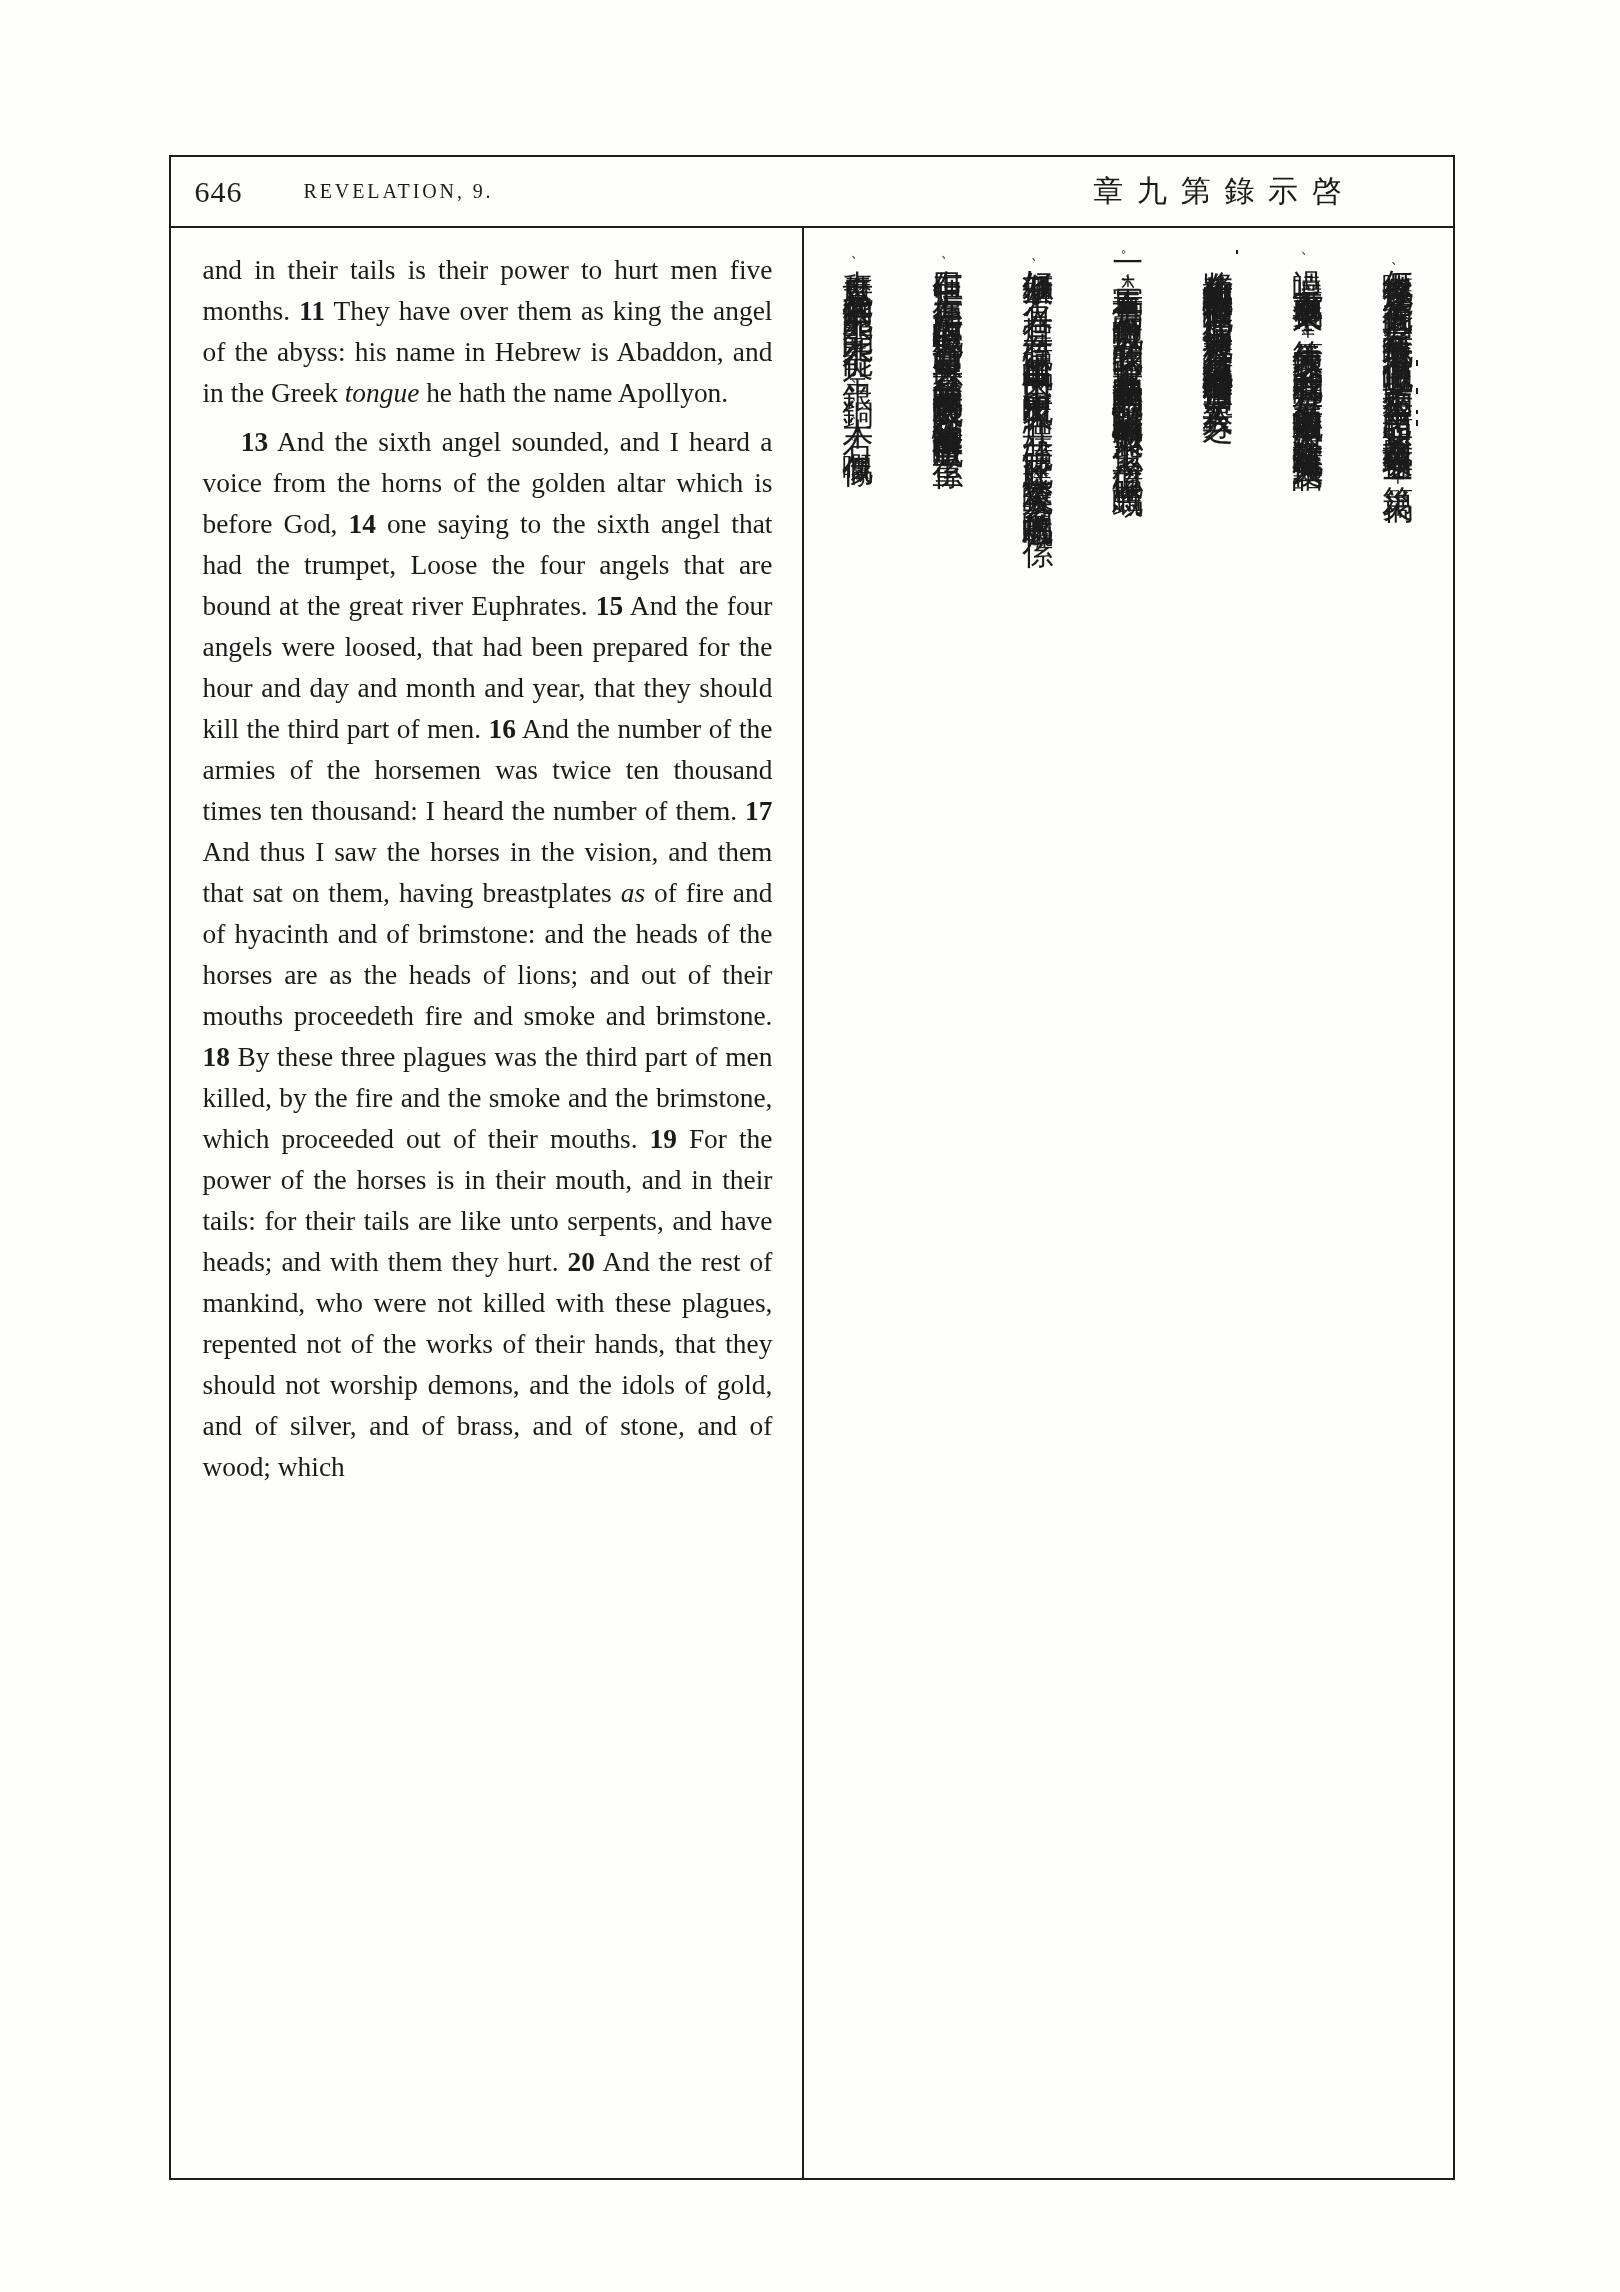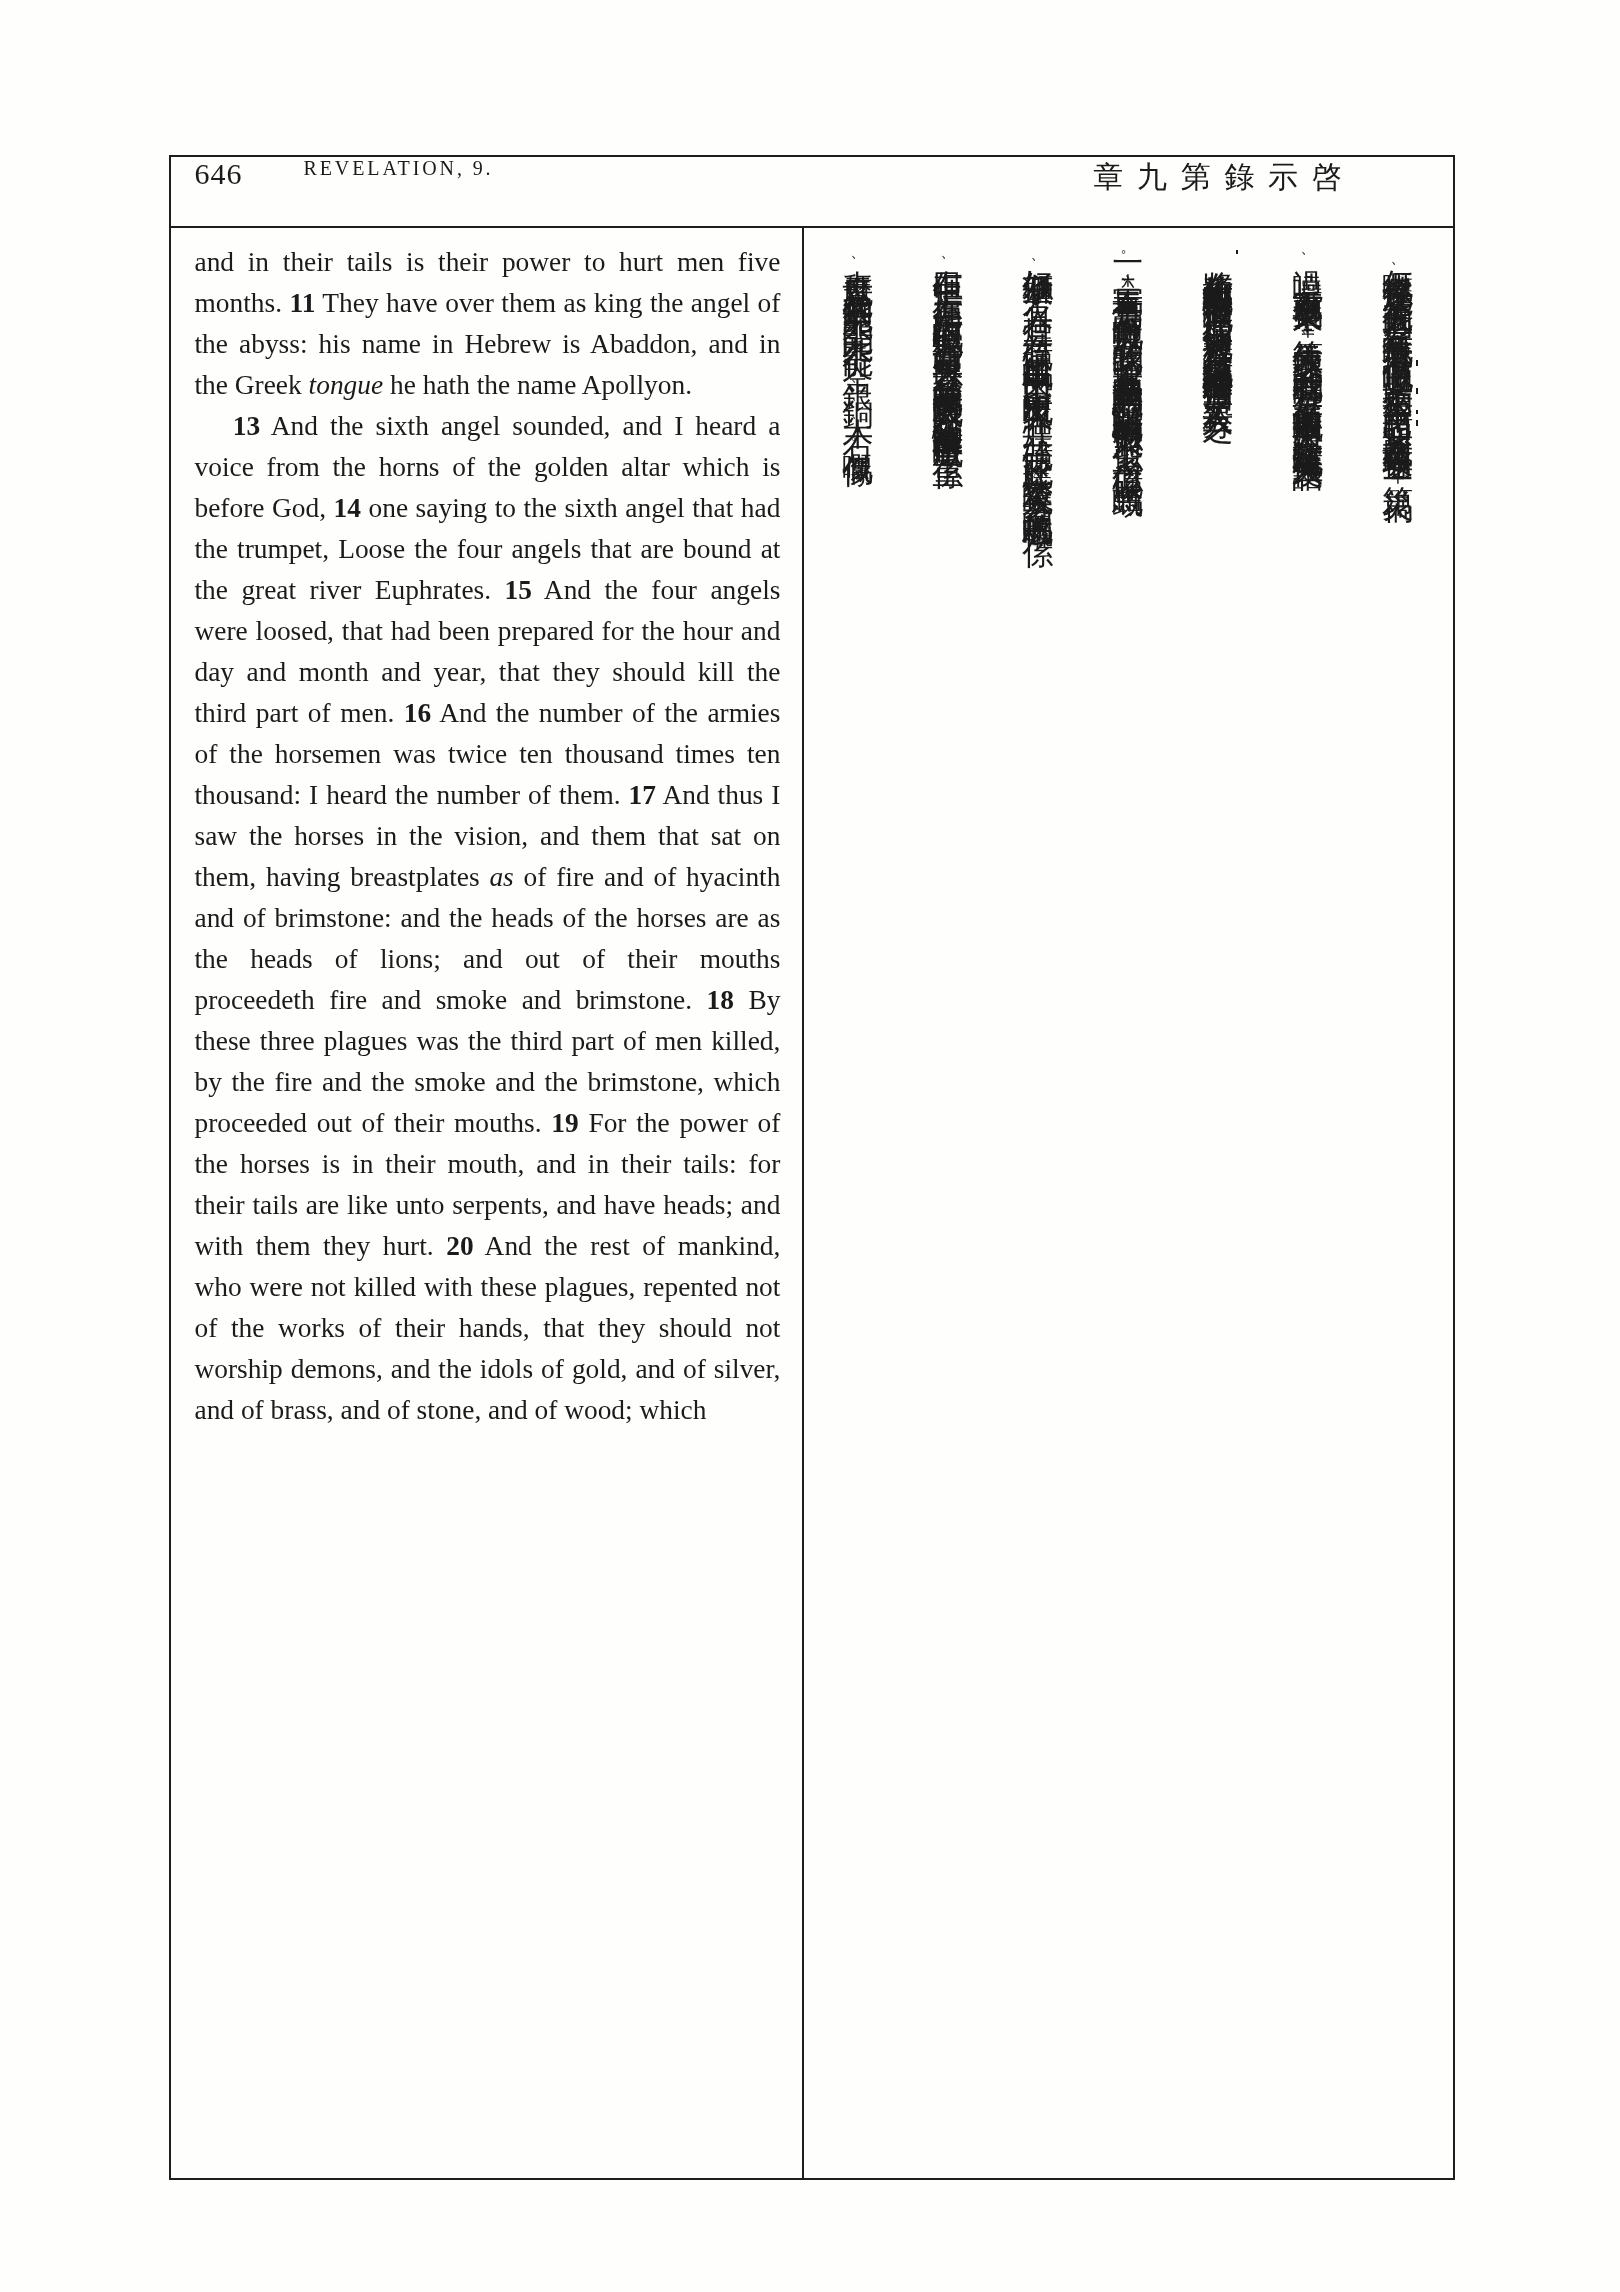--- a/index.html
+++ b/index.html
@@ -20,20 +20,21 @@
     left: 169px;
     top: 155px;
     width: 1286px;
     height: 2025px;
     border: 2px solid #1d1d1d;
     box-sizing: border-box;
     background: #fefefd;
   }
   .header-row {
     display: flex;
+    align-items: center;
     height: 71px;
     padding: 0 25.5px 0 23.5px;
     border-bottom: 2px solid #1d1d1d;
     box-sizing: border-box;
   }
   .page-number {
     font-size: 30px;
     letter-spacing: 1px;
   }
   .english-title {
@@ -55,21 +56,21 @@
   }
   .english-area {
     width: 631px;
     box-sizing: border-box;
     padding: 13.7px 21.6px 0 23.5px;
     font-size: 27.4px;
     line-height: 41px;
     text-align: justify;
     overflow: hidden;
   }
-  .english-area p { margin: 0; }
+  .english-area p { margin: 8px; }
   .english-area p + p { text-indent: 1.4em; }
   .english-area b { font-weight: bold; }
   .english-area i { font-style: italic; }
   .chinese-area {
     flex: 1;
     border-left: 2px solid #1d1d1d;
     box-sizing: border-box;
     padding: 17.6px 9.8px 7.8px 5.9px;
     overflow: hidden;
   }

